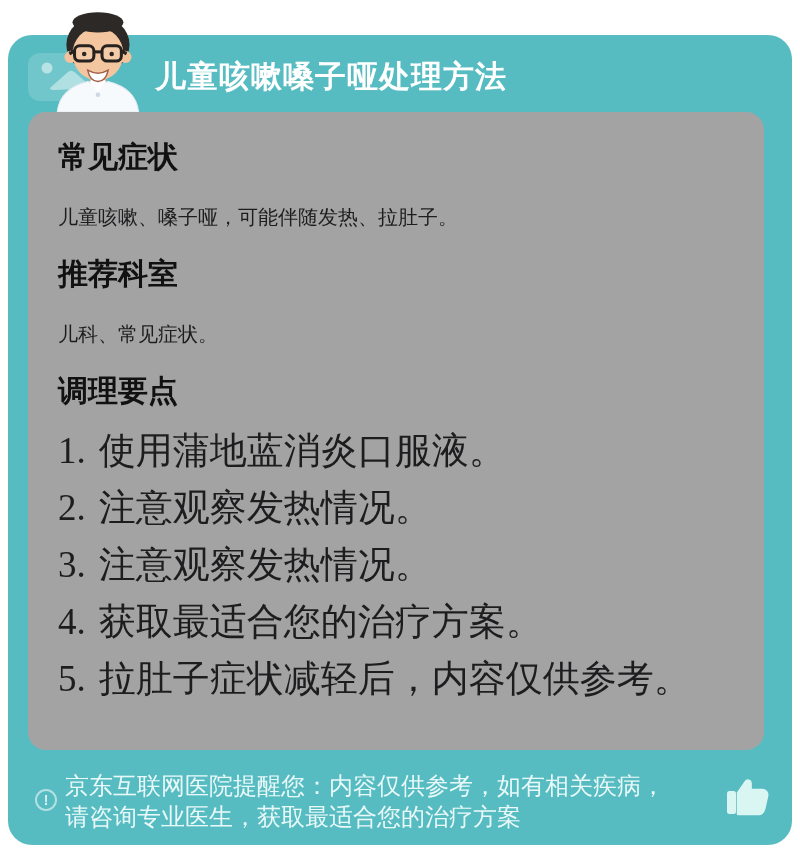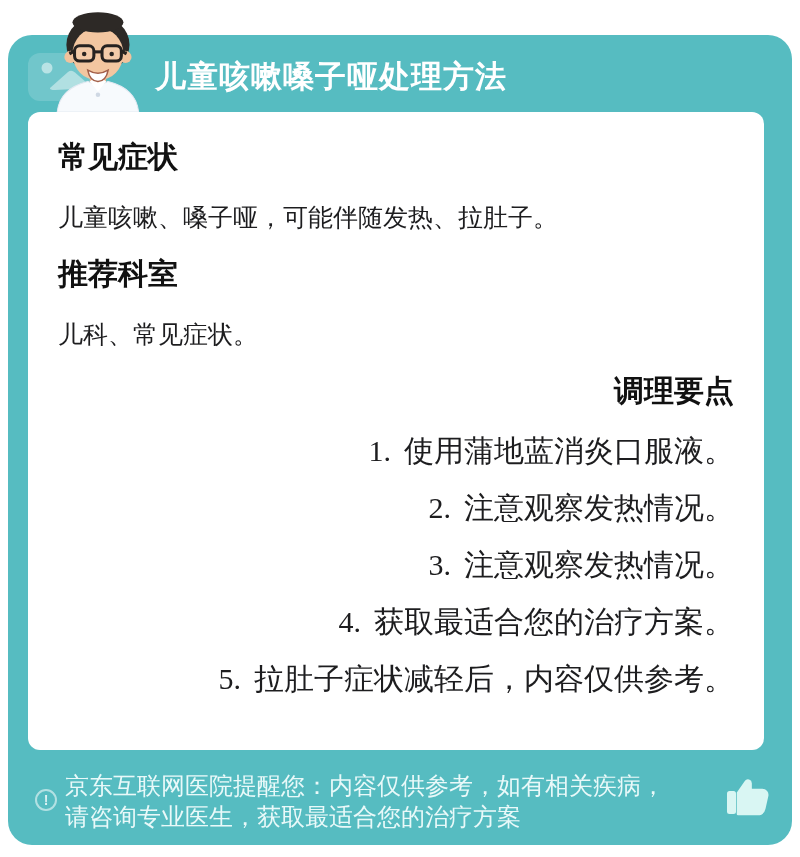--- a/index.html
+++ b/index.html
@@ -49,46 +49,45 @@
     font-weight:700;
     letter-spacing:1px;
     color:var(--title-text);
     z-index:1;
     white-space:nowrap;
   }
   .white-card{
     position:absolute;
     left:20px; top:77px;
     width:736px; height:638px;
-    background:#ffffff;
-    border-radius:12px;
+    background:#a3a3a3;
+    border-radius:18px;
     z-index:2;
     padding:29px 30px 0 30px;
     overflow:hidden;
   }
   .white-card h2{
     font-size:30px;
     font-weight:700;
     color:#111111;
     margin:0 0 27px 0;
     line-height:32px;
   }
-  .white-card h2.gap-top{margin-top:12px;text-align:right;}
+  .white-card h2.gap-top{margin-top:12px;}
   .white-card p{
-    font-size:25px;
+    font-size:20px;
     color:var(--text-dark);
     line-height:34px;
     margin:0 0 24px 0;
   }
   .care-item{
-    font-size:30px;
+    font-size:37px;
     color:var(--text-dark);
     line-height:34px;
     margin:8px 0 23px 0;
-    text-align:right;
   }
   .care-item .num{
     font-family:"Liberation Serif", serif;
     margin-right:13px;
   }
   
   .info-icon{
     position:absolute;
     left:27px; top:754px;
     width:22px; height:22px;

